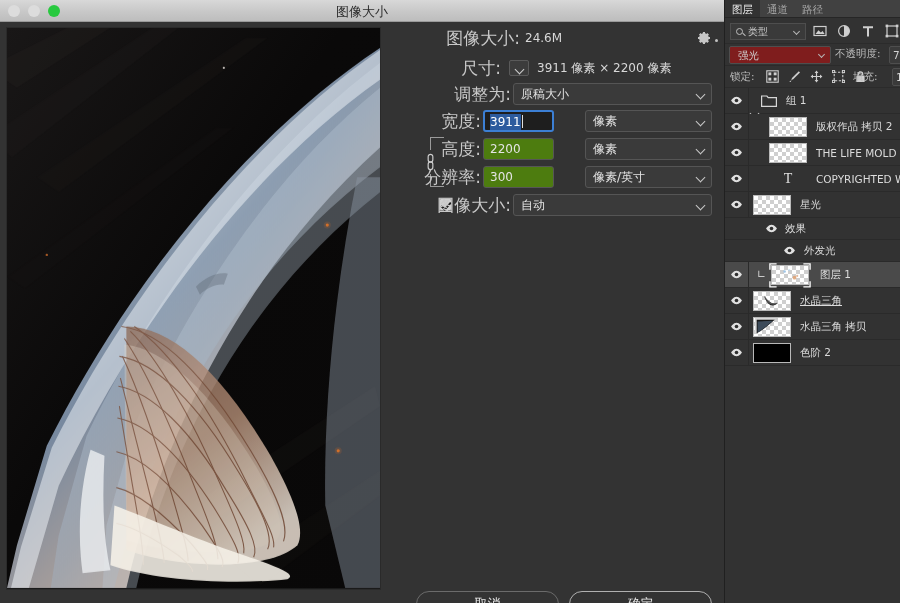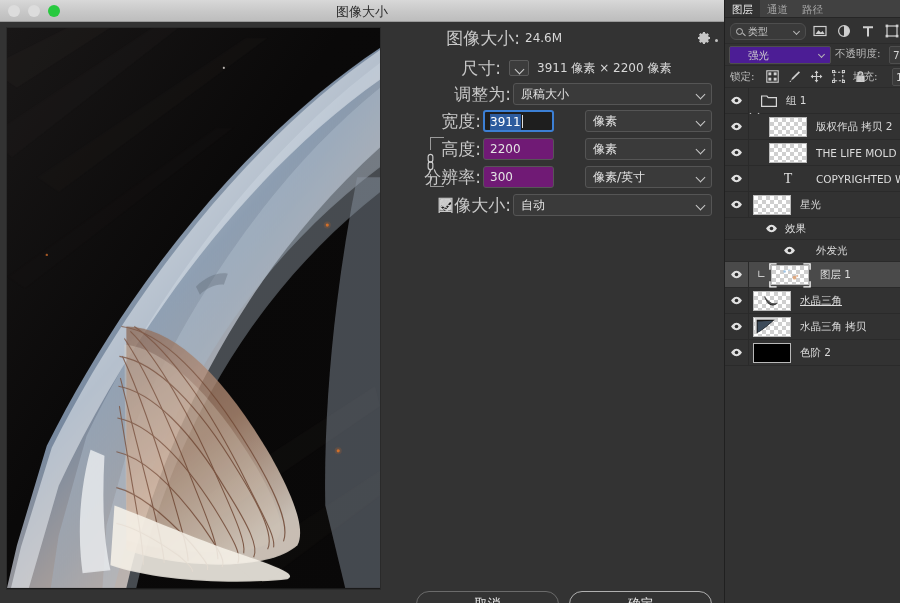--- a/index.html
+++ b/index.html
@@ -104,21 +104,21 @@
   .sel .chev {
     position: absolute; right: 7px; top: 7px;
     width: 7px; height: 7px;
     border-right: 1.4px solid #c9c9c9; border-bottom: 1.4px solid #c9c9c9;
     transform: rotate(45deg);
   }
 
   
   .inp {
     position: absolute; height: 22px;
-    background: #701a75;
+    background: #4d7c0f;
     border: 1px solid #565656;
     border-radius: 3px;
     color: #e4e4e4;
     font-size: 12px; line-height: 20px;
     padding-left: 6px;
     font-family: "DejaVu Sans", "Liberation Sans", sans-serif;
     white-space: nowrap; overflow: hidden;
   }
   .inp.focused {
     border: 2px solid #3c7fd4;
@@ -198,21 +198,21 @@
 
   .prow {
     position: relative; height: 22px;
     border-bottom: 1px solid #2b2b2b;
     background: #323232;
   }
 
   .filterbox {
     position: absolute; left: 5px; top: 3px;
     width: 76px; height: 17px;
-    background: #3a3a3a; border: 1px solid #4e4e4e; border-radius: 6px;
+    background: #3a3a3a; border: 1px solid #4e4e4e; border-radius: 0;
     font-size: 10px; color: #c5c5c5; line-height: 15px;
   }
   .filterbox .magn {
     position: absolute; left: 5px; top: 4px;
     width: 7px; height: 7px; border: 1.2px solid #bdbdbd; border-radius: 50%;
   }
   .filterbox .magn:after {
     content: ""; position: absolute; left: 5px; top: 5px;
     width: 4px; height: 1.2px; background: #bdbdbd; transform: rotate(45deg);
   }
@@ -222,22 +222,22 @@
     width: 5px; height: 5px;
     border-right: 1.2px solid #b5b5b5; border-bottom: 1.2px solid #b5b5b5;
     transform: rotate(45deg);
   }
   .ficons { position: absolute; left: 88px; top: 3px; display: flex; gap: 10px; }
   .ficon { width: 14px; height: 14px; color: #cfcfcf; }
 
   .blendsel {
     position: absolute; left: 4px; top: 2px;
     width: 102px; height: 18px;
-    background: #4c1d95; border: 1px solid #4e4e4e; border-radius: 2px;
-    font-size: 10.5px; color: #d2d2d2; line-height: 16px; padding-left: 18px;
+    background: #7f1d1d; border: 1px solid #4e4e4e; border-radius: 2px;
+    font-size: 10.5px; color: #d2d2d2; line-height: 16px; padding-left: 8px;
   }
   .blendsel .chv {
     position: absolute; right: 6px; top: 5px;
     width: 5px; height: 5px;
     border-right: 1.2px solid #b5b5b5; border-bottom: 1.2px solid #b5b5b5;
     transform: rotate(45deg);
   }
   .opa-lbl { position: absolute; left: 110px; top: 3px; font-size: 10.5px; color: #bdbdbd; }
   .opa-val {
     position: absolute; left: 164px; top: 2px;
@@ -647,21 +647,21 @@
         </svg>
         <span class="lname" style="margin-left:7px;">效果</span>
       </div>
 
       <div class="layer sub">
         <div style="width:58px;flex:0 0 58px;"></div>
         <svg class="eyeglyph" viewBox="0 0 14 10" style="flex:0 0 13px;">
           <path d="M7 0.8C3.4.8 1 5 1 5s2.4 4.2 6 4.2S13 5 13 5 10.6.8 7 .8z" fill="#e0e0e0"></path>
           <circle cx="7" cy="5" r="2" fill="#2f2f2f"></circle>
         </svg>
-        <span class="lname" style="margin-left:20px;text-align:center;">外发光</span>
+        <span class="lname" style="margin-left:8px;text-align:center;">外发光</span>
       </div>
 
       <div class="layer selected">
         <div class="eye">
           <svg class="eyeglyph" viewBox="0 0 14 10">
             <path d="M7 0.8C3.4.8 1 5 1 5s2.4 4.2 6 4.2S13 5 13 5 10.6.8 7 .8z" fill="#e0e0e0"></path>
             <circle cx="7" cy="5" r="2" fill="#2f2f2f"></circle>
           </svg>
         </div>
         <div class="fx-link" style="margin-left:8px;">∟</div>

